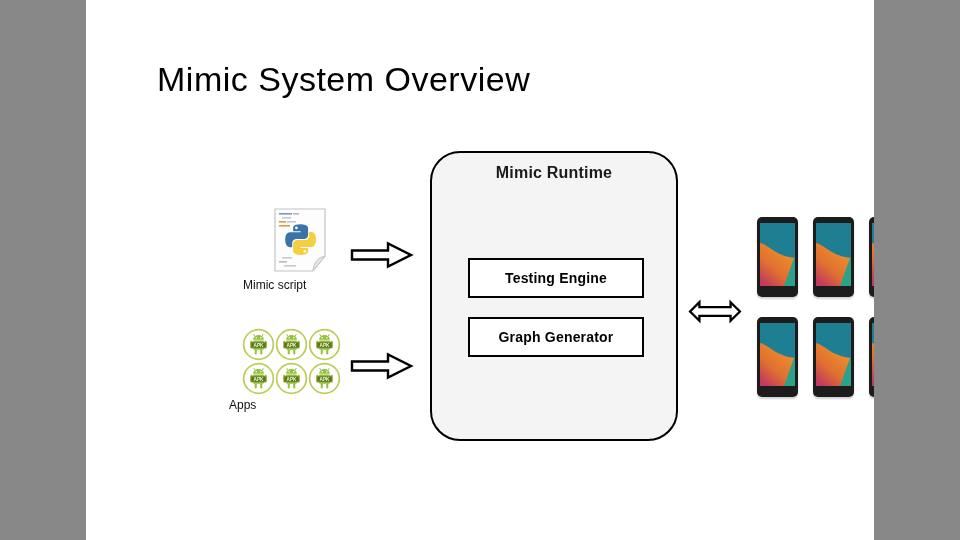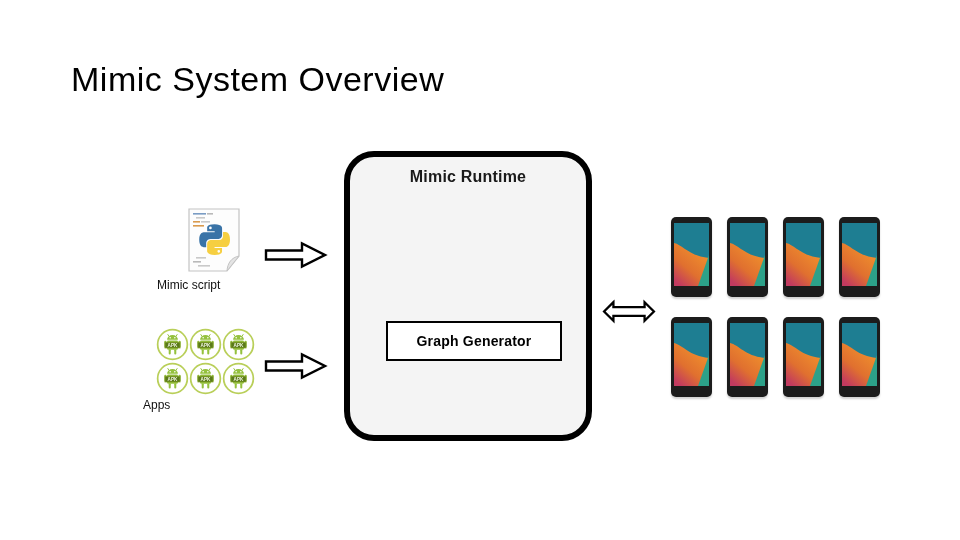--- a/index.html
+++ b/index.html
@@ -1,17 +1,17 @@
 <!DOCTYPE html>
 <html><head>
 <meta charset="utf-8">
 <style>
   html,body{margin:0;padding:0;background:#888;}
   .slide{
-    position:relative;width:960px;height:540px;margin:0 auto;
+    position:relative;width:788px;height:540px;margin:0 auto;
     background:#ffffff;overflow:hidden;
     font-family:"Liberation Sans",sans-serif;color:#000;
   }
   .title{
     position:absolute;left:71px;top:60px;margin:0;
     font-size:34px;font-weight:400;letter-spacing:0.5px;color:#000;
   }
   
   .py-doc{position:absolute;left:184px;top:207px;width:60px;height:67px;}
   .caption{
@@ -25,21 +25,21 @@
     display:flex;flex-wrap:wrap;align-content:space-between;
   }
   .apk{width:33px;height:33px;display:block;}
   
   .arrow-script{position:absolute;left:264px;top:241px;width:64px;height:28px;}
   .arrow-apps{position:absolute;left:264px;top:352px;width:64px;height:28px;}
   .arrow-sync{position:absolute;left:602px;top:299px;width:54px;height:25px;}
   
   .runtime{
     position:absolute;left:344px;top:151px;width:248px;height:290px;
-    background:#f4f4f4;border:6px solid #000000;border-radius:30px;
+    background:#f4f4f4;border:2px solid #000000;border-radius:30px;
     box-sizing:border-box;
   }
   .runtime-title{
     position:absolute;left:0;right:0;top:11px;text-align:center;
     font-size:16px;font-weight:700;color:#1a1a1a;letter-spacing:0.2px;
   }
   .module{
     position:absolute;left:36px;width:176px;height:40px;
     box-sizing:border-box;border:2px solid #000;background:#fff;
     text-align:center;line-height:36px;font-size:14px;font-weight:700;
@@ -213,20 +213,21 @@
   </svg>
   <svg class="arrow-apps" viewBox="0 0 64 28">
     <path d="M2,9.5 H38 V2.5 L61,14 L38,25.5 V18.5 H2 Z" fill="#ffffff" stroke="#000" stroke-width="2.4"></path>
   </svg>
   <svg class="arrow-sync" viewBox="0 0 52 24">
     <path d="M11,3 L2,12 L11,21 V16.2 H41 V21 L50,12 L41,3 V7.8 H11 Z" fill="#ffffff" stroke="#000" stroke-width="2.2"></path>
   </svg>
 
   <div class="runtime">
     <div class="runtime-title">Mimic Runtime</div>
+    <div class="module m1" style="background: rgb(255, 255, 255);">Testing Engine</div>
     <div class="module m2" style="background: rgb(255, 255, 255);">Graph Generator</div>
   </div>
 
   <div class="phone-grid">
     <div class="phone">
       <svg viewBox="0 0 35 63">
         <defs>
           <linearGradient id="wp" x1="0.75" y1="0.2" x2="0.2" y2="1">
             <stop offset="0" stop-color="#ee8c2d"></stop>
             <stop offset="0.55" stop-color="#e0702f"></stop>

